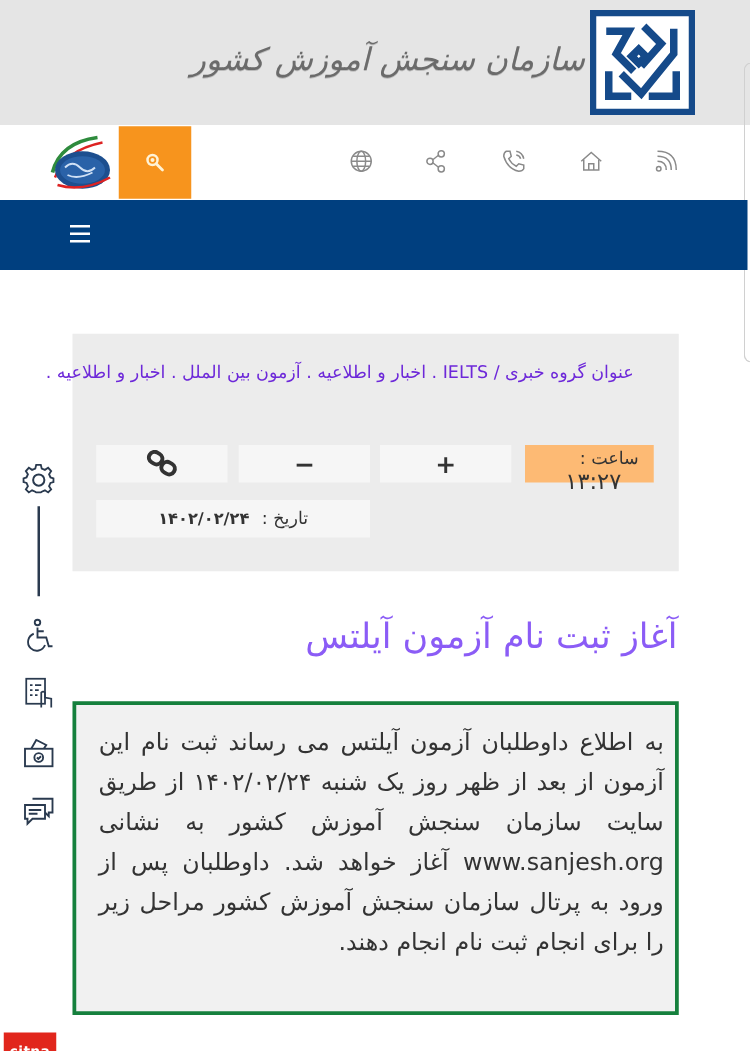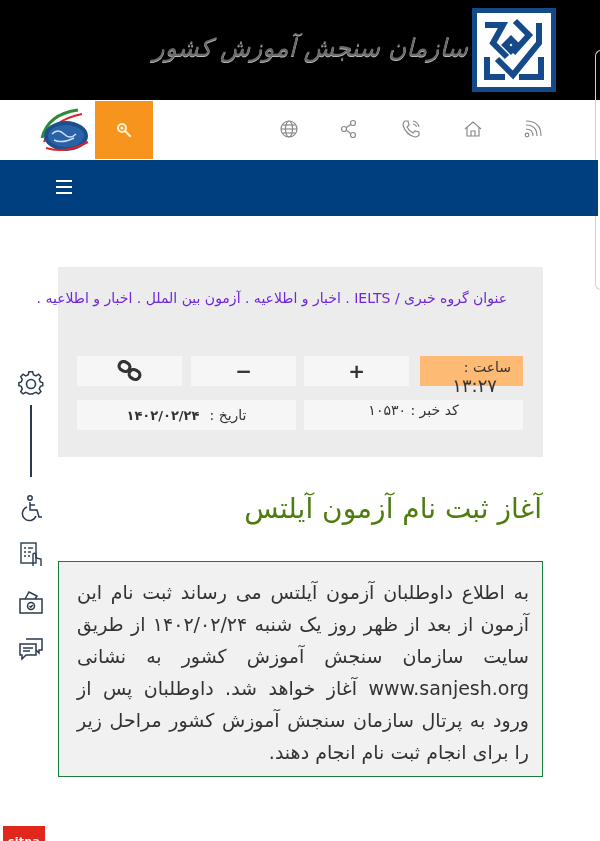--- a/index.html
+++ b/index.html
@@ -7,21 +7,21 @@
       width: 600px; height: 841px; overflow: hidden;
       background: #ffffff;
       font-family: "DejaVu Sans", sans-serif;
       color: #333;
     }
     .page { position: relative; width: 600px; height: 841px; }
 
     
     .topbar {
       position: absolute; left: 0; top: 0; width: 600px; height: 100px;
-      background: #000000;
+      background: #e5e5e5;
     }
     .logo-mark {
       position: absolute; left: 472px; top: 8px; width: 84px; height: 84px;
       border: 5px solid #154a8a; background: #fff;
     }
     .logo-mark svg { width: 100%; height: 100%; display: block; }
     .logo-text {
       position: absolute; left: 278px; top: 18px; width: 190px; height: 60px;
       font-family: "DejaVu Serif", serif; font-style: italic;
       font-size: 25px; color: #6b6b6b; direction: rtl; text-align: right;
@@ -94,28 +94,28 @@
     }
     .side-icon svg { width: 28px; height: 28px; display: block; }
     .side-line {
       position: absolute; left: 30px; top: 405px; width: 2px; height: 72px;
       background: #2a3a4f;
     }
 
     
     .article-title {
       position: absolute; right: 58px; top: 488px; width: 420px;
-      font-size: 28px; color: #4d7c0f; text-align: right; direction: rtl;
+      font-size: 28px; color: #8b5cf6; text-align: right; direction: rtl;
       line-height: 42px; font-weight: normal;
     }
 
     
     .article-box {
-      position: absolute; left: 58px; top: 561px; width: 485px; height: 216px;
-      background: #f1f1f1; border: 1px solid #15803d;
+      position: absolute; left: 58px; top: 561px; width: 485px; height: 251px;
+      background: #f1f1f1; border: 3px solid #15803d;
     }
     .article-body {
       position: absolute; left: 18px; top: 14px; width: 452px;
       font-size: 19px; line-height: 32px; color: #333;
       direction: rtl; text-align: justify; text-align-last: right;
     }
 
     .citna-badge {
       position: absolute; left: 3px; top: 826px; width: 42px; height: 30px;
       background: #e1261c; color: #fff; font-size: 11px; font-weight: bold;
@@ -235,21 +235,20 @@
     <div class="cell btn minus-btn">−</div>
     <div class="cell btn link-btn">
       <svg width="26" height="22" viewBox="0 0 26 22">
         <g fill="none" stroke="#333" stroke-width="3.2">
           <rect x="2" y="2" width="11" height="9" rx="4.5" transform="rotate(30 7.5 6.5)"></rect>
           <rect x="12" y="10" width="11" height="9" rx="4.5" transform="rotate(30 17.5 14.5)"></rect>
         </g>
       </svg>
     </div>
 
-    <div class="cell news-code">کد خبر : ۱۰۵۳۰</div>
     <div class="cell date-cell">
       <span class="dlabel">تاریخ :</span>
       <span class="dval">۱۴۰۲/۰۲/۲۴</span>
     </div>
   </div>
 
   <div class="side-icon" style="top:370px;">
     <svg viewBox="0 0 28 28">
         <g fill="none" stroke="#2a3a4f" stroke-width="1.6">
       <path d="M12 3 L16 3 L16.8 6.2 L19.6 7.4 L22.4 5.6 L25 8.4 L23.2 11.2 L24.4 14 L27 14.8 L27 18 L24.4 18.8 L23.2 21.6 L25 24.4 L22.4 27 L19.6 25.2 L16.8 26.4 L16 27 L12 27 L11.2 26.4 L8.4 25.2 L5.6 27 L3 24.4 L4.8 21.6 L3.6 18.8 L1 18 L1 14.8 L3.6 14 L4.8 11.2 L3 8.4 L5.6 5.6 L8.4 7.4 L11.2 6.2 Z" transform="scale(0.92) translate(1 -1)"></path>

